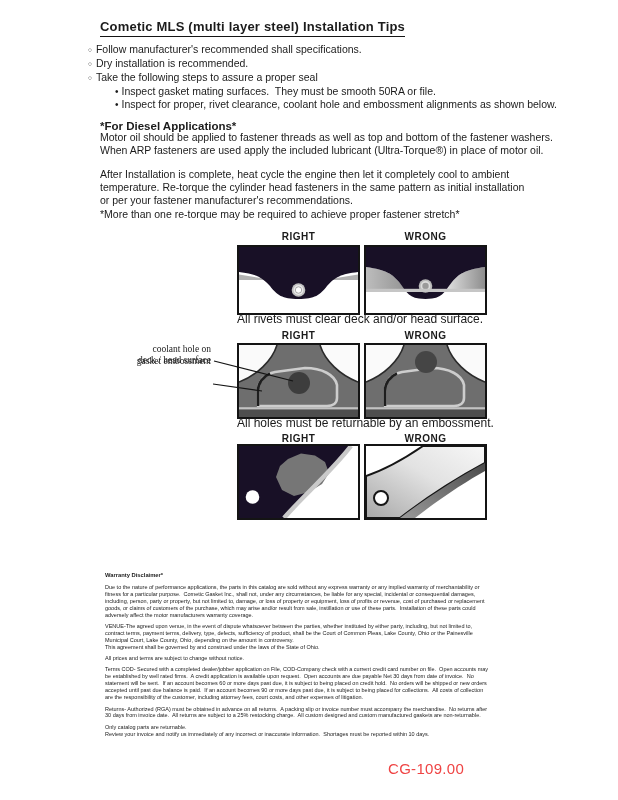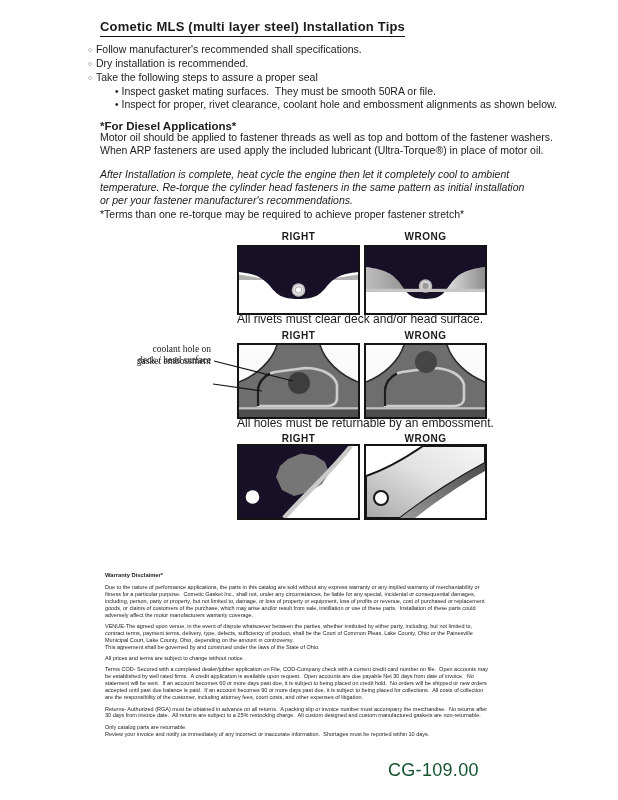--- a/index.html
+++ b/index.html
@@ -28,21 +28,21 @@
   .dbox { position:absolute; border:2px solid #141414; background:#fff; display:block; }
   .caption { position:absolute; left:237px; width:300px; font-size:12px; line-height:13px; }
   .ann { position:absolute; left:81px; width:130px; text-align:right; font-size:9.5px; line-height:11px;font-family:Liberation Serif, serif; }
   .leader-overlay { position:absolute; left:110px; top:330px; pointer-events:none; }
 
   .dark { fill:var(--diagram-dark,#181026); }
 
   .legal { position:absolute; left:105px; top:572px; width:442px; font-size:5.5px; line-height:6.9px; }
   .legal h3 { margin:0 0 5px 0; font-size:5.8px; font-weight:bold; }
   .legal p { margin:0 0 4.5px 0; }
-  .docnum { position:absolute; left:388px; top:760px; font-size:18px; letter-spacing:.3px; color:#14532d; }
+  .docnum { position:absolute; left:388px; top:760px; font-size:15px; letter-spacing:.3px; color:#ef4444; }
 </style>
 </head>
 <body>
 
 <div class="page">
 
   <h1 class="title">Cometic MLS (multi layer steel) Installation Tips</h1>
 
   <div class="tips">
     <div class="tip">
@@ -63,24 +63,24 @@
     </div>
     <div class="tip sub">
       <span class="dot-bullet">•</span>
       <span class="pre">Inspect for proper, rivet clearance, coolant hole and embossment alignments as shown below.</span>
     </div>
   </div>
 
   <h2 class="diesel-h">*For Diesel Applications*</h2>
   <p class="body pre" style="top:131px;">Motor oil should be applied to fastener threads as well as top and bottom of the fastener washers.
 When ARP fasteners are used apply the included lubricant (Ultra-Torque®) in place of motor oil.</p>
-  <p class="body pre" style="top:168px;font-style:italic;">After Installation is complete, heat cycle the engine then let it completely cool to ambient
+  <p class="body pre" style="top:168px;">After Installation is complete, heat cycle the engine then let it completely cool to ambient
 temperature. Re-torque the cylinder head fasteners in the same pattern as initial installation
 or per your fastener manufacturer's recommendations.</p>
-  <p class="body pre" style="top:208px;">*Terms than one re-torque may be required to achieve proper fastener stretch*</p>
+  <p class="body pre" style="top:208px;">*More than one re-torque may be required to achieve proper fastener stretch*</p>
 
   <div class="dlabel" style="left:237px; top:231px;">RIGHT</div>
   <div class="dlabel" style="left:364px; top:231px;">WRONG</div>
 
   <svg class="dbox" style="left:237px; top:245px;" width="119" height="66" viewBox="0 0 119 66" aria-hidden="true">
     <rect width="119" height="66" fill="#ffffff"></rect>
     <path d="M0,27.5 L34,33 L0,33 Z" fill="#b2b2b2"></path>
     <path d="M119,27.5 L85,33 L119,33 Z" fill="#b2b2b2"></path>
     <path class="dark" d="M0,0 H119 V25 C102,27 96,30 88,39 C81,48 76,52 59.5,52 C43,52 38,48 31,39 C23,30 17,27 0,25 Z"></path>
     <circle cx="59.5" cy="43" r="6.8" fill="#c2c2c2"></circle>

